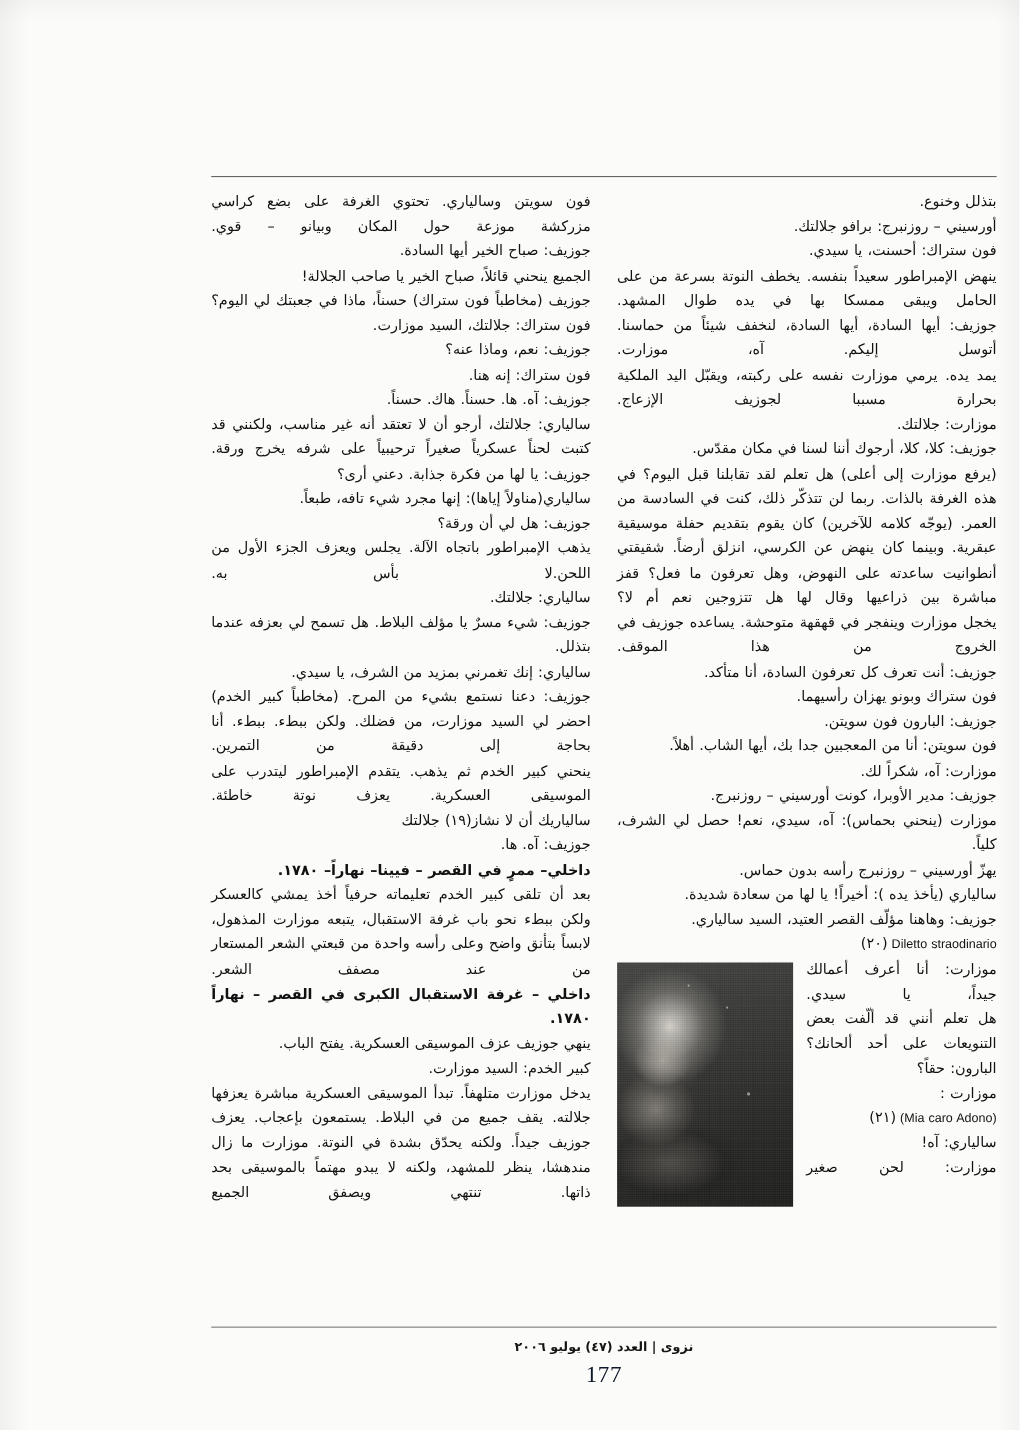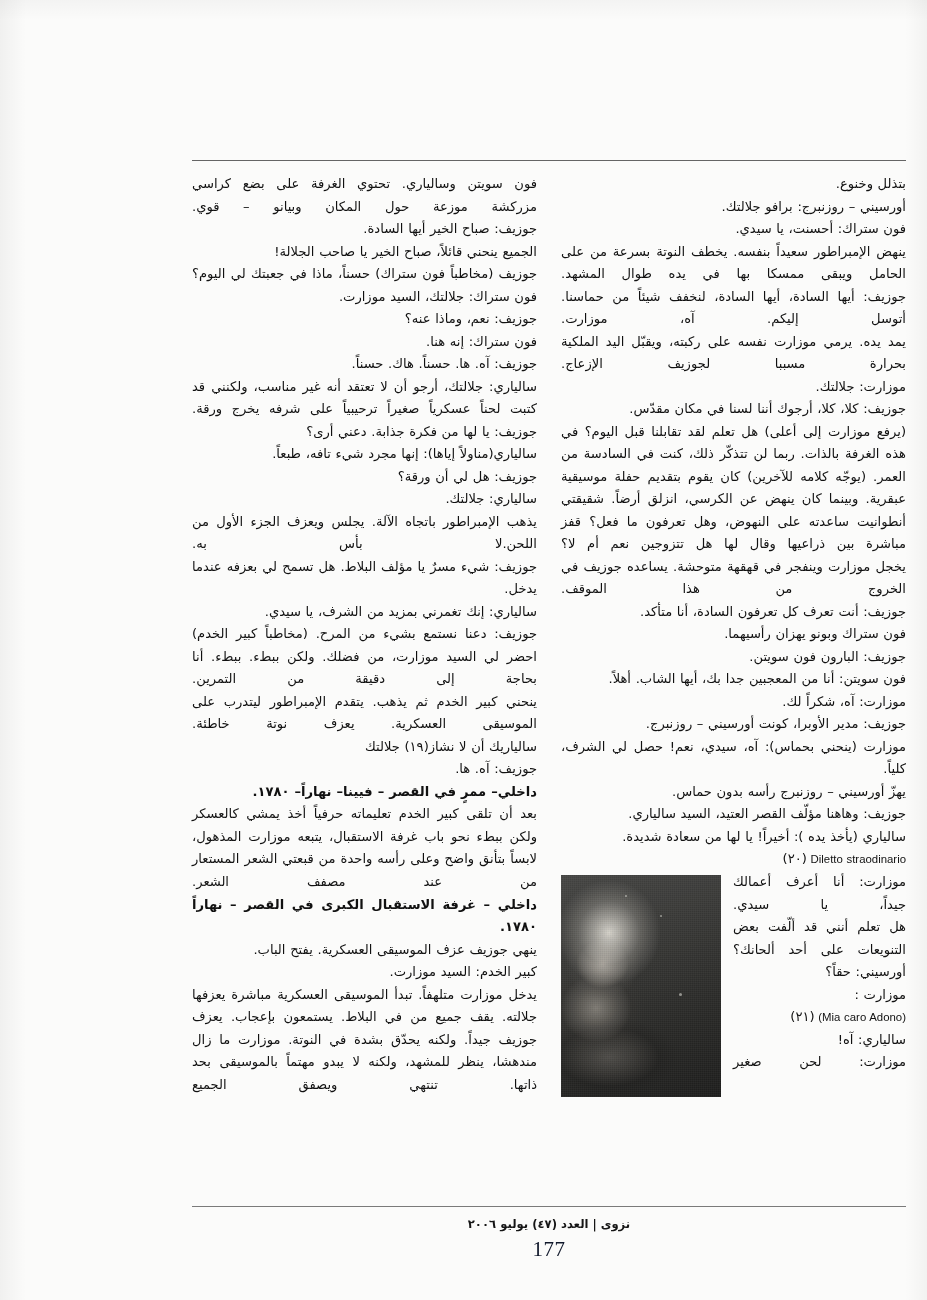--- a/index.html
+++ b/index.html
@@ -185,37 +185,37 @@
         <div class="line j">(يرفع موزارت إلى أعلى) هل تعلم لقد تقابلنا قبل اليوم؟ في هذه الغرفة بالذات. ربما لن تتذكّر ذلك، كنت في السادسة من العمر. (يوجّه كلامه للآخرين) كان يقوم بتقديم حفلة موسيقية عبقرية. وبينما كان ينهض عن الكرسي، انزلق أرضاً. شقيقتي أنطوانيت ساعدته على النهوض، وهل تعرفون ما فعل؟ قفز مباشرة بين ذراعيها وقال لها هل تتزوجين نعم أم لا؟</div>
         <div class="line j">يخجل موزارت وينفجر في قهقهة متوحشة. يساعده جوزيف في الخروج من هذا الموقف.</div>
         <div class="line">جوزيف: أنت تعرف كل تعرفون السادة، أنا متأكد.</div>
         <div class="line">فون ستراك وبونو يهزان رأسيهما.</div>
         <div class="line">جوزيف: البارون فون سويتن.</div>
         <div class="line">فون سويتن: أنا من المعجبين جدا بك، أيها الشاب. أهلاً.</div>
         <div class="line">موزارت: آه، شكراً لك.</div>
         <div class="line">جوزيف: مدير الأوبرا، كونت أورسيني – روزنبرج.</div>
         <div class="line j">موزارت (ينحني بحماس): آه، سيدي، نعم! حصل لي الشرف، كلياً.</div>
         <div class="line">يهزّ أورسيني – روزنبرج رأسه بدون حماس.</div>
+        <div class="line">سالياري (يأخذ يده ): أخيراً! يا لها من سعادة شديدة.</div>
         <div class="line">جوزيف: وهاهنا مؤلّف القصر العتيد، السيد سالياري.</div>
-        <div class="line">سالياري (يأخذ يده ): أخيراً! يا لها من سعادة شديدة.</div>
 
         <div class="line">
           <span class="latin">Diletto straodinario</span><span class="sp"></span><span>(٢٠)</span>
         </div>
 
         <div id="stage-photo">
           <span class="speck s1"></span>
           <span class="speck s2"></span>
           <span class="speck s3"></span>
           <span id="photo-grain"></span>
         </div>
 
         <div class="line j">موزارت: أنا أعرف أعمالك جيداً، يا سيدي.</div>
         <div class="line j">هل تعلم أنني قد ألّفت بعض التنويعات على أحد ألحانك؟</div>
-        <div class="line">أورسيني: حقاً؟</div>
+        <div class="line">البارون: حقاً؟</div>
         <div class="line">موزارت :</div>
 
         <div class="line">
           <span class="latin">(Mia caro Adono)</span><span class="sp"></span><span>(٢١)</span>
         </div>
 
         <div class="line">سالياري: آه!</div>
         <div class="line j">موزارت: لحن صغير</div>
 
       </div>
@@ -229,23 +229,23 @@
         <div class="line">الجميع ينحني قائلاً، صباح الخير يا صاحب الجلالة!</div>
         <div class="line j">جوزيف (مخاطباً فون ستراك) حسناً، ماذا في جعبتك لي اليوم؟</div>
         <div class="line">فون ستراك: جلالتك، السيد موزارت.</div>
         <div class="line">جوزيف: نعم، وماذا عنه؟</div>
         <div class="line">فون ستراك: إنه هنا.</div>
         <div class="line">جوزيف: آه. ها. حسناً. هاك. حسناً.</div>
         <div class="line j">سالياري: جلالتك، أرجو أن لا تعتقد أنه غير مناسب، ولكنني قد كتبت لحناً عسكرياً صغيراً ترحيبياً على شرفه يخرج ورقة.</div>
         <div class="line">جوزيف: يا لها من فكرة جذابة. دعني أرى؟</div>
         <div class="line">سالياري(مناولاً إياها): إنها مجرد شيء تافه، طبعاً.</div>
         <div class="line">جوزيف: هل لي أن ورقة؟</div>
+        <div class="line j">يذهب الإمبراطور باتجاه الآلة. يجلس ويعزف الجزء الأول من اللحن.لا بأس به.</div>
         <div class="line">سالياري: جلالتك.</div>
-        <div class="line j">يذهب الإمبراطور باتجاه الآلة. يجلس ويعزف الجزء الأول من اللحن.لا بأس به.</div>
-        <div class="line j">جوزيف: شيء مسرٌ يا مؤلف البلاط. هل تسمح لي بعزفه عندما يدخل.</div>
+        <div class="line j">جوزيف: شيء مسرٌ يا مؤلف البلاط. هل تسمح لي بعزفه عندما بتذلل.</div>
         <div class="line">سالياري: إنك تغمرني بمزيد من الشرف، يا سيدي.</div>
         <div class="line j">جوزيف: دعنا نستمع بشيء من المرح. (مخاطباً كبير الخدم) احضر لي السيد موزارت، من فضلك. ولكن ببطء. ببطء. أنا بحاجة إلى دقيقة من التمرين.</div>
         <div class="line j">ينحني كبير الخدم ثم يذهب. يتقدم الإمبراطور ليتدرب على الموسيقى العسكرية. يعزف نوتة خاطئة.</div>
         <div class="line">سالياريك أن لا نشاز(١٩) جلالتك</div>
         <div class="line">جوزيف: آه. ها.</div>
 
         <div class="line bold">داخلي– ممرٍ في القصر – فيينا– نهاراً– ١٧٨٠.</div>
         <div class="line j">بعد أن تلقى كبير الخدم تعليماته حرفياً أخذ يمشي كالعسكر ولكن ببطء نحو باب غرفة الاستقبال، يتبعه موزارت المذهول، لابساً بتأنق واضح وعلى رأسه واحدة من قبعتي الشعر المستعار من عند مصفف الشعر.</div>
         <div class="line bold">داخلي – غرفة الاستقبال الكبرى في القصر – نهاراً ١٧٨٠.</div>
 

